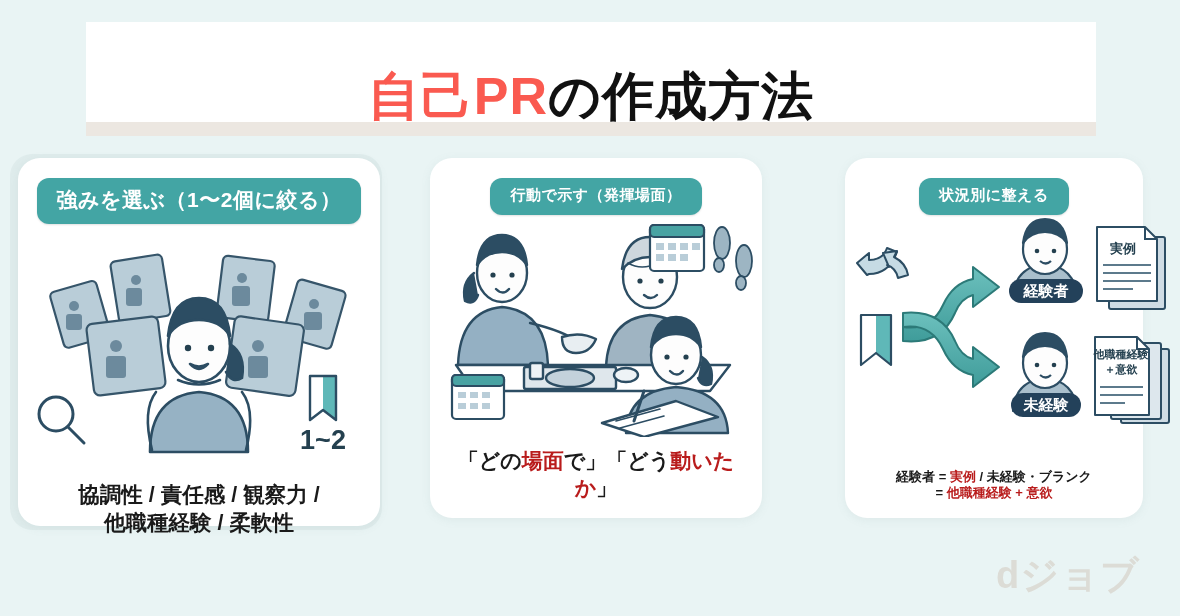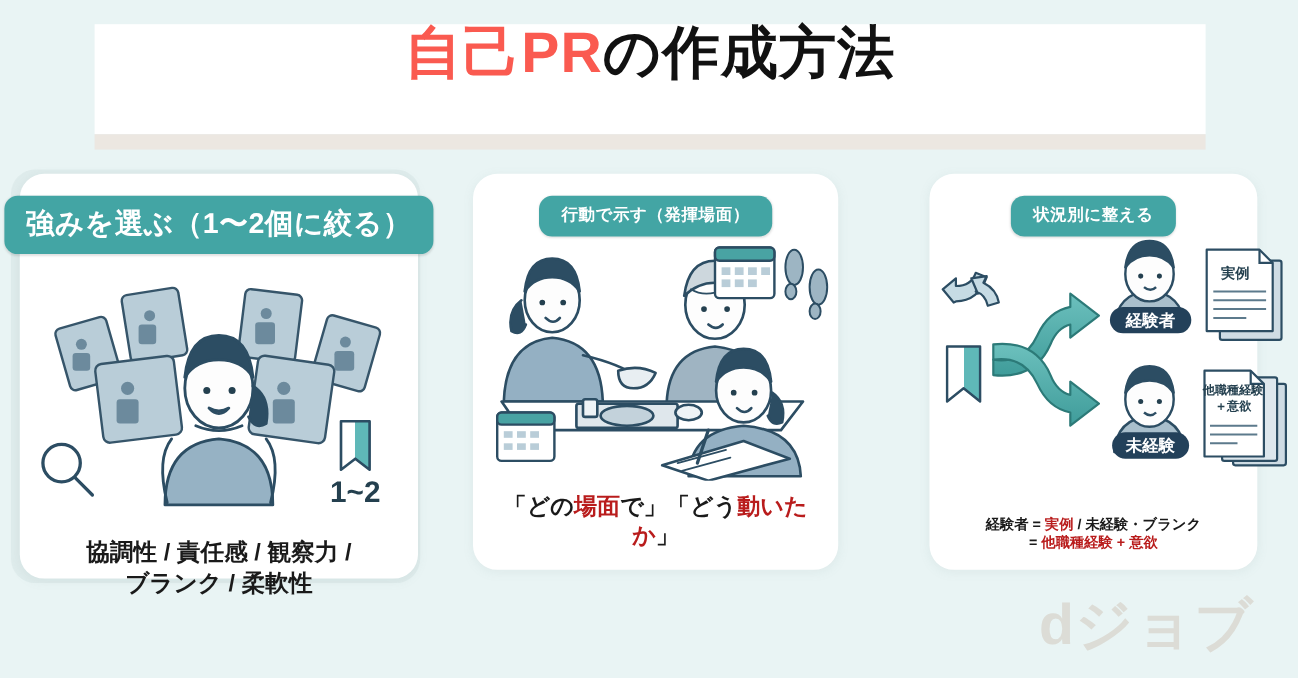--- a/index.html
+++ b/index.html
@@ -7,21 +7,21 @@
   body {
     background:#e9f4f4;
     font-family:"Liberation Sans", "DejaVu Sans", sans-serif;
     position:relative;
   }
 
   
   .title-banner {
     position:absolute; left:86px; top:22px; width:1010px; height:100px;
     background:#ffffff;
-    display:flex; align-items:flex-start; justify-content:center;
+    display:flex; align-items:flex-end; justify-content:center;
   }
   .title-underbar {
     position:absolute; left:86px; top:122px; width:1010px; height:14px;
     background:#ece7e1;
   }
   .title-text {
     font-size:52px; font-weight:bold; letter-spacing:1px;
     color:#111111; white-space:nowrap; line-height:1;
   }
   .title-text .accent { color:#fa5a50; }
@@ -45,21 +45,21 @@
     position:absolute; background:#dfecec; border-radius:22px;
   }
   .pad1 { left:10px; top:2px; width:372px; height:376px; }
 
   .card-header {
     margin-top:20px;
     background:#43a5a4;
     color:#ffffff;
     border-radius:12px;
     padding:8px 20px 10px 20px;
-    font-size:26px; font-weight:bold; white-space:nowrap;
+    font-size:21px; font-weight:bold; white-space:nowrap;
     letter-spacing:0.5px;
     box-shadow:0 1px 2px rgba(0,0,0,0.12);
   }
   .card.c2 .card-header, .card.c3 .card-header { font-size:15px; }
 
   .card-art { flex:1; width:100%; position:relative; }
 
   .card-caption {
     width:100%; text-align:center;
     font-size:21px; font-weight:bold; color:#1a1a1a;
@@ -68,21 +68,21 @@
   .card.c1 .card-caption { font-size:21.5px;margin-top:28px; }
   .card.c3 .card-caption { font-size:13px; }
   .card-caption .hl { color:#b91c1c; }
 
   
   svg { display:block; }
 
   
   .watermark {
     position:absolute; right:40px; bottom:22px;
-    font-size:52px; font-weight:bold; color:#dcdcd6;
+    font-size:38px; font-weight:bold; color:#dcdcd6;
     letter-spacing:1px; line-height:1;
     user-select:none;
   }
 </style>
 </head>
 <body>
 
 <div class="title-banner">
   <div class="title-text">
     <span class="accent">自己PR</span><span>の作成方法</span>
@@ -160,21 +160,21 @@
         </g>
 
         <g>
           <path d="M292 152 L318 152 L318 196 L305 186 L292 196 Z" fill="url(#g-leaf)" stroke="#2c4d63" stroke-width="2.4" stroke-linejoin="round"></path>
         </g>
         <text x="305" y="225" font-family="Liberation Sans, sans-serif" font-size="27" font-weight="bold" fill="#24404f" text-anchor="middle">1~2</text>
       </svg>
     </div>
     <div class="card-caption">
       <div>協調性 / 責任感 / 観察力 /</div>
-      <div>ブランク / 柔軟性</div>
+      <div>他職種経験 / 柔軟性</div>
     </div>
   </div>
 
   <div class="card c2">
     <div class="card-header">行動で示す（発揮場面）</div>
     <div class="card-art">
       <svg viewBox="0 0 332 222" width="332" height="222">
         <g stroke="#2c4d63" stroke-width="2.4" stroke-linejoin="round" stroke-linecap="round">
 
           <path d="M28 150 q2-54 44-58 q44 4 46 58 z" fill="#94b0c3"></path>

